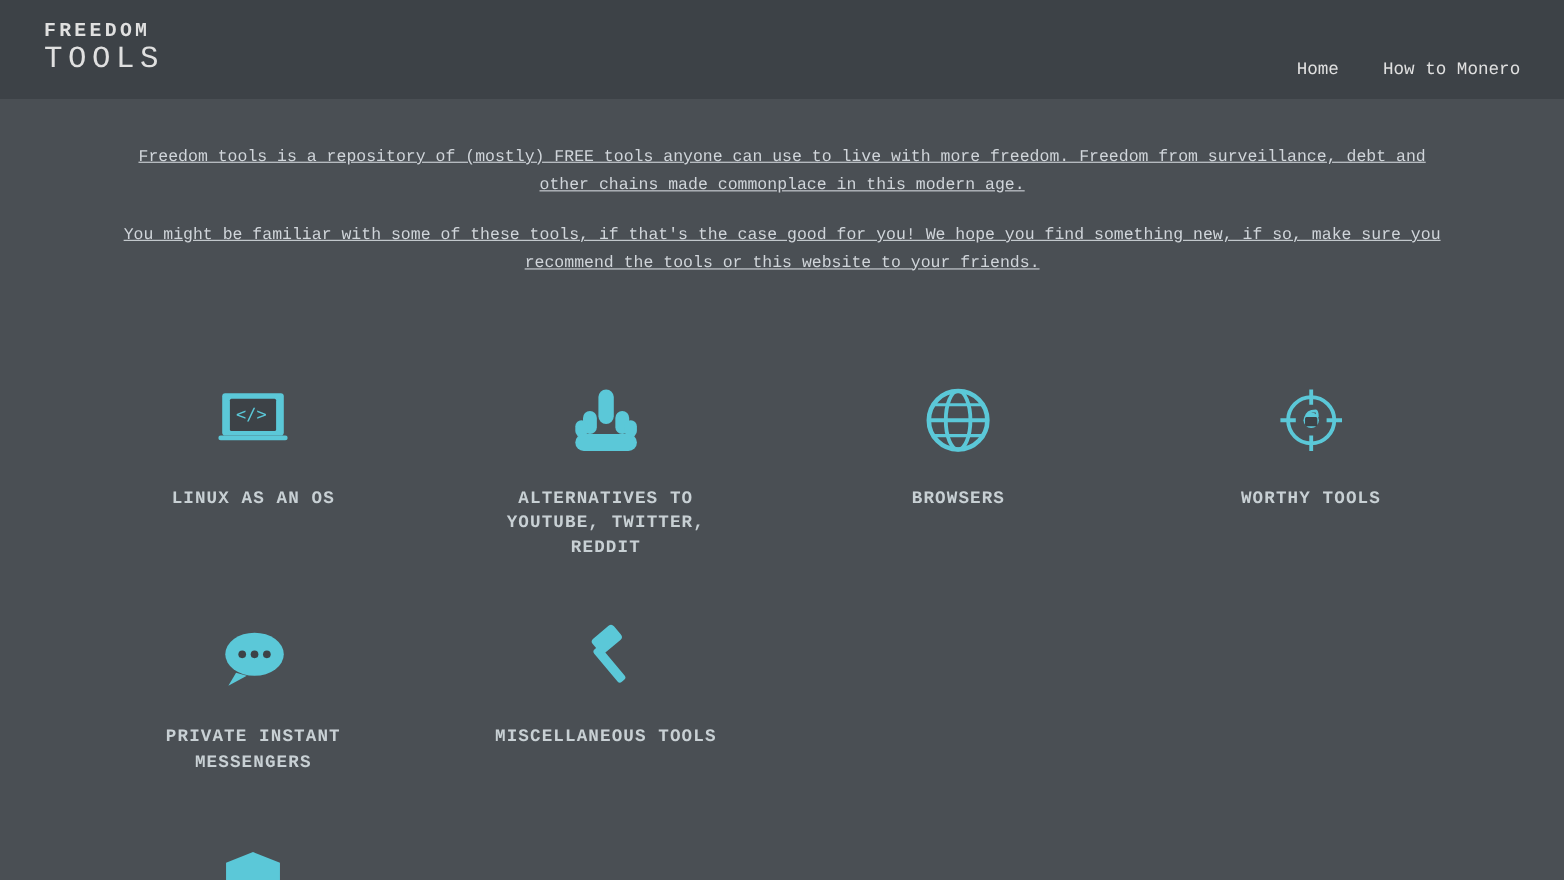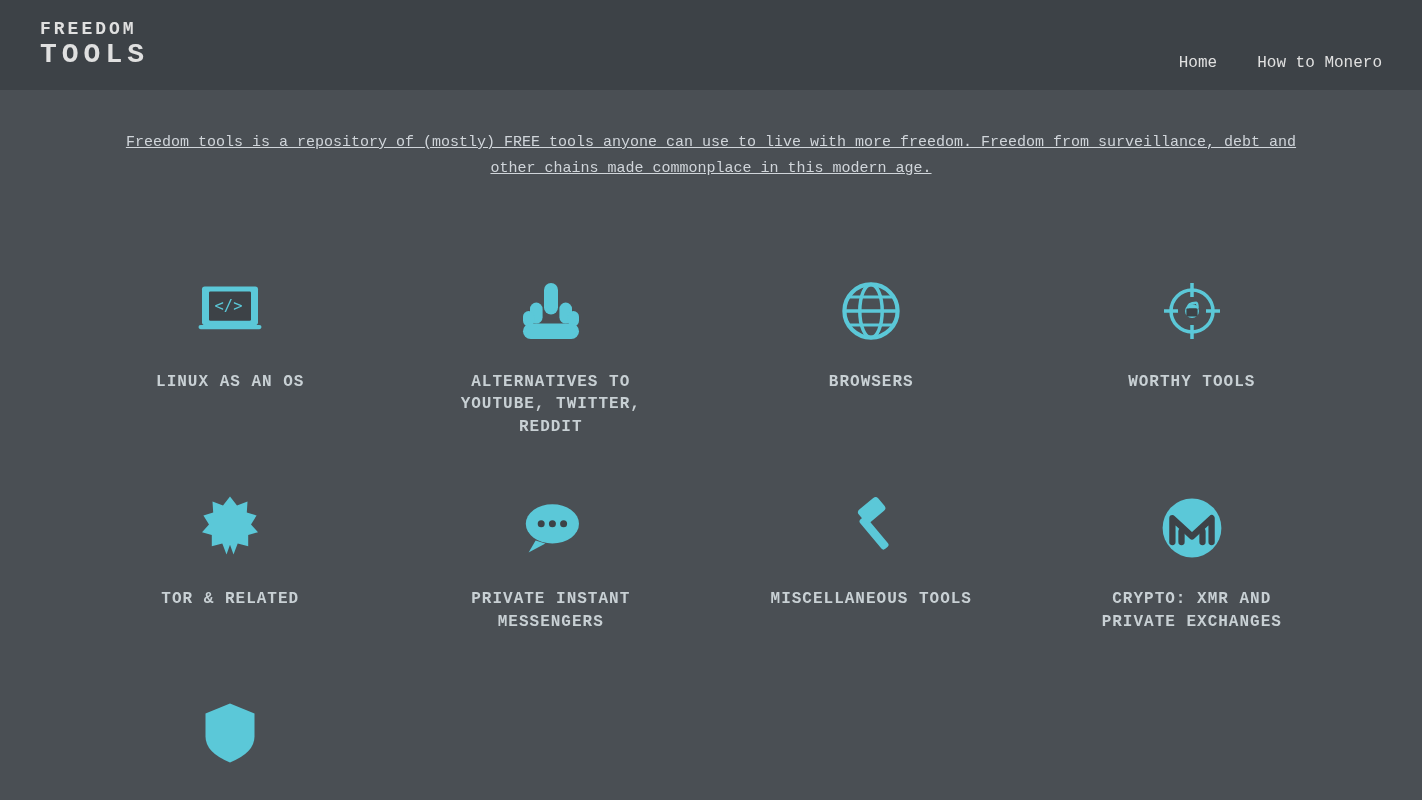--- a/index.html
+++ b/index.html
@@ -29,21 +29,21 @@
     .logo-freedom {
       font-size: 18px;
       font-weight: bold;
       color: #e0e0e0;
       letter-spacing: 3px;
       font-family: 'Courier New', monospace;
     }
 
     .logo-tools {
       font-size: 28px;
-      font-weight: bold;
+      font-weight: normal;
       color: #e0e0e0;
       letter-spacing: 5px;
       font-family: 'Courier New', monospace;
     }
 
     .nav-links {
       display: flex;
       gap: 40px;
       margin-top: 36px;
     }
@@ -117,20 +117,21 @@
     <span class="logo-tools">TOOLS</span>
   </div>
   <div class="nav-links">
     <a class="nav-link" href="#">Home</a>
     <a class="nav-link" href="#">How to Monero</a>
   </div>
 </nav>
 
 <div class="intro">
   <p>Freedom tools is a repository of (mostly) FREE tools anyone can use to live with more freedom.  Freedom from surveillance, debt and other chains made commonplace in this modern age.</p>
+  <p>You might be familiar with some of these tools, if that's the case good for you!  We hope you find something new, if so, make sure you recommend the tools or this website to your friends.</p>
 </div>
 
 <div class="grid">
 
   <div class="card">
     <div class="icon-area">
       <svg viewBox="0 0 100 100">
         <rect x="10" y="15" width="80" height="55" rx="4" ry="4"></rect>
         <rect x="20" y="22" width="60" height="42" rx="2" ry="2" fill="#3d4247"></rect>
 
@@ -183,29 +184,20 @@
         <line x1="10" y1="50" x2="30" y2="50" stroke="#5bc8d8" stroke-width="5"></line>
         <line x1="70" y1="50" x2="90" y2="50" stroke="#5bc8d8" stroke-width="5"></line>
 
         <rect x="42" y="46" width="16" height="12" rx="2" fill="#3d4247"></rect>
         <path d="M44 46 Q44 38 56 38 Q58 38 58 46" fill="none" stroke="#5bc8d8" stroke-width="3.5"></path>
       </svg>
     </div>
     <span class="card-label">WORTHY TOOLS</span>
   </div>
 
-  <div class="card">
-    <div class="icon-area">
-      <svg viewBox="0 0 100 100">
-
-        <polygon points="50,5 60,18 75,12 74,28 88,32 80,45 90,56 76,60 76,76 61,72 55,88 50,74 45,88 39,72 24,76 24,60 10,56 20,45 12,32 26,28 25,12 40,18" fill="#5bc8d8"></polygon>
-      </svg>
-    </div>
-    <span class="card-label">TOR &amp; RELATED</span>
-  </div>
 
   <div class="card">
     <div class="icon-area">
       <svg viewBox="0 0 100 100">
 
         <ellipse cx="52" cy="44" rx="38" ry="28" fill="#5bc8d8"></ellipse>
         <polygon points="28,68 18,85 42,72" fill="#5bc8d8"></polygon>
 
         <circle cx="36" cy="44" r="5" fill="#3d4247"></circle>
         <circle cx="52" cy="44" r="5" fill="#3d4247"></circle>
@@ -220,33 +212,20 @@
     <div class="icon-area">
       <svg viewBox="0 0 100 100">
 
         <rect x="48" y="30" width="12" height="55" rx="4" transform="rotate(-40 54 57)" fill="#5bc8d8"></rect>
         <rect x="32" y="10" width="36" height="24" rx="5" transform="rotate(-40 54 22)" fill="#5bc8d8"></rect>
       </svg>
     </div>
     <span class="card-label">MISCELLANEOUS TOOLS</span>
   </div>
 
-  <div class="card">
-    <div class="icon-area">
-      <svg viewBox="0 0 100 100">
-        <circle cx="50" cy="50" r="42" fill="#5bc8d8"></circle>
-
-        <path d="M22 70 L22 36 L50 62 L78 36 L78 70" fill="none" stroke="#3d4247" stroke-width="9" stroke-linejoin="round" stroke-linecap="round"></path>
-        <path d="M35 70 L35 55" fill="none" stroke="#3d4247" stroke-width="9" stroke-linecap="round"></path>
-        <path d="M65 70 L65 55" fill="none" stroke="#3d4247" stroke-width="9" stroke-linecap="round"></path>
-      </svg>
-    </div>
-    <span class="card-label" style="white-space:pre-line;">CRYPTO: XMR AND
-PRIVATE EXCHANGES</span>
-  </div>
 
 </div>
 
 <div class="grid" style="padding-top:0;">
   <div class="card">
     <div class="icon-area">
       <svg viewBox="0 0 100 100">
         <path d="M50 8 L85 22 L85 55 Q85 78 50 92 Q15 78 15 55 L15 22 Z" fill="#5bc8d8"></path>
       </svg>
     </div>

